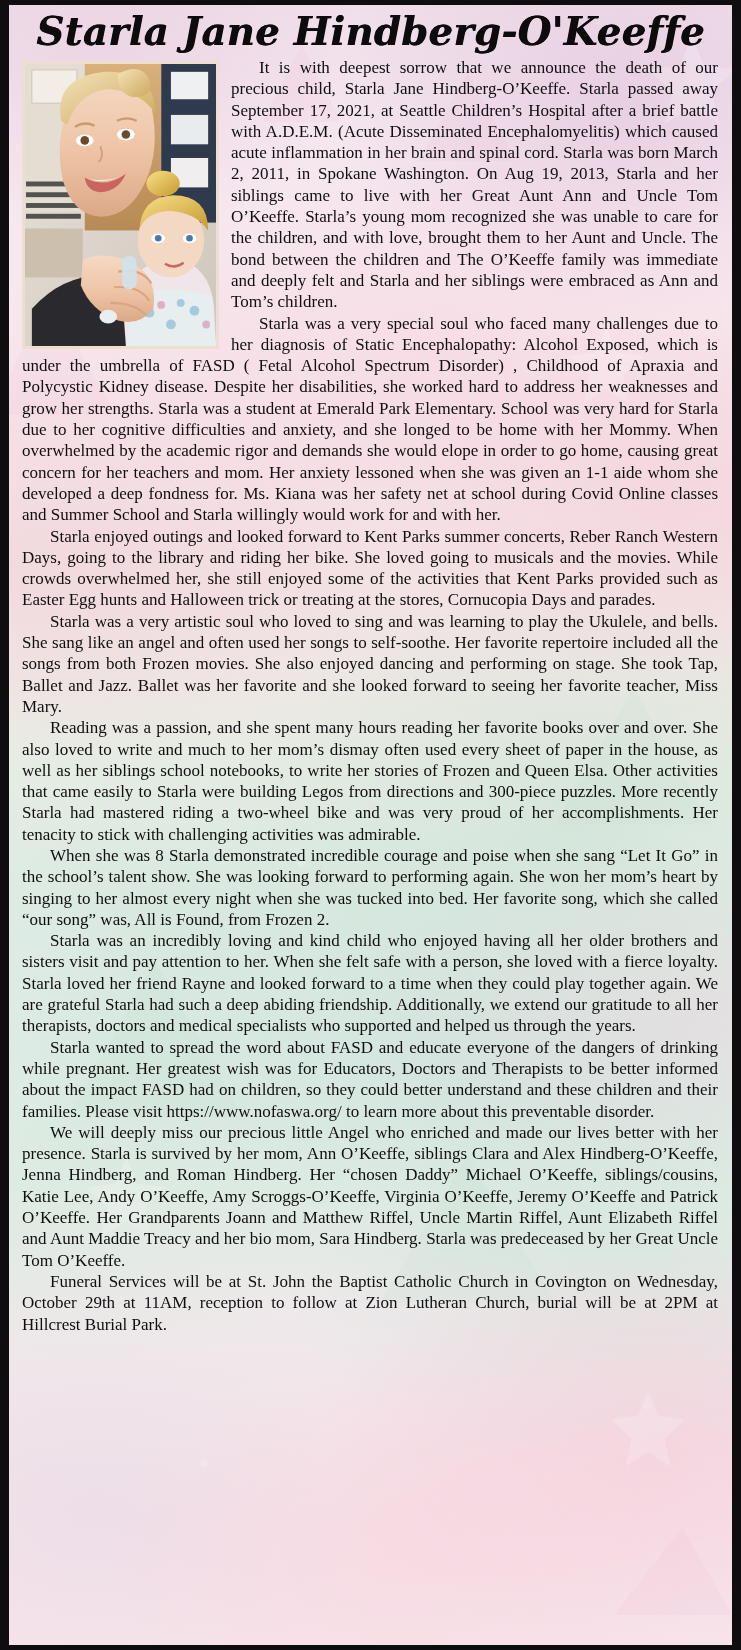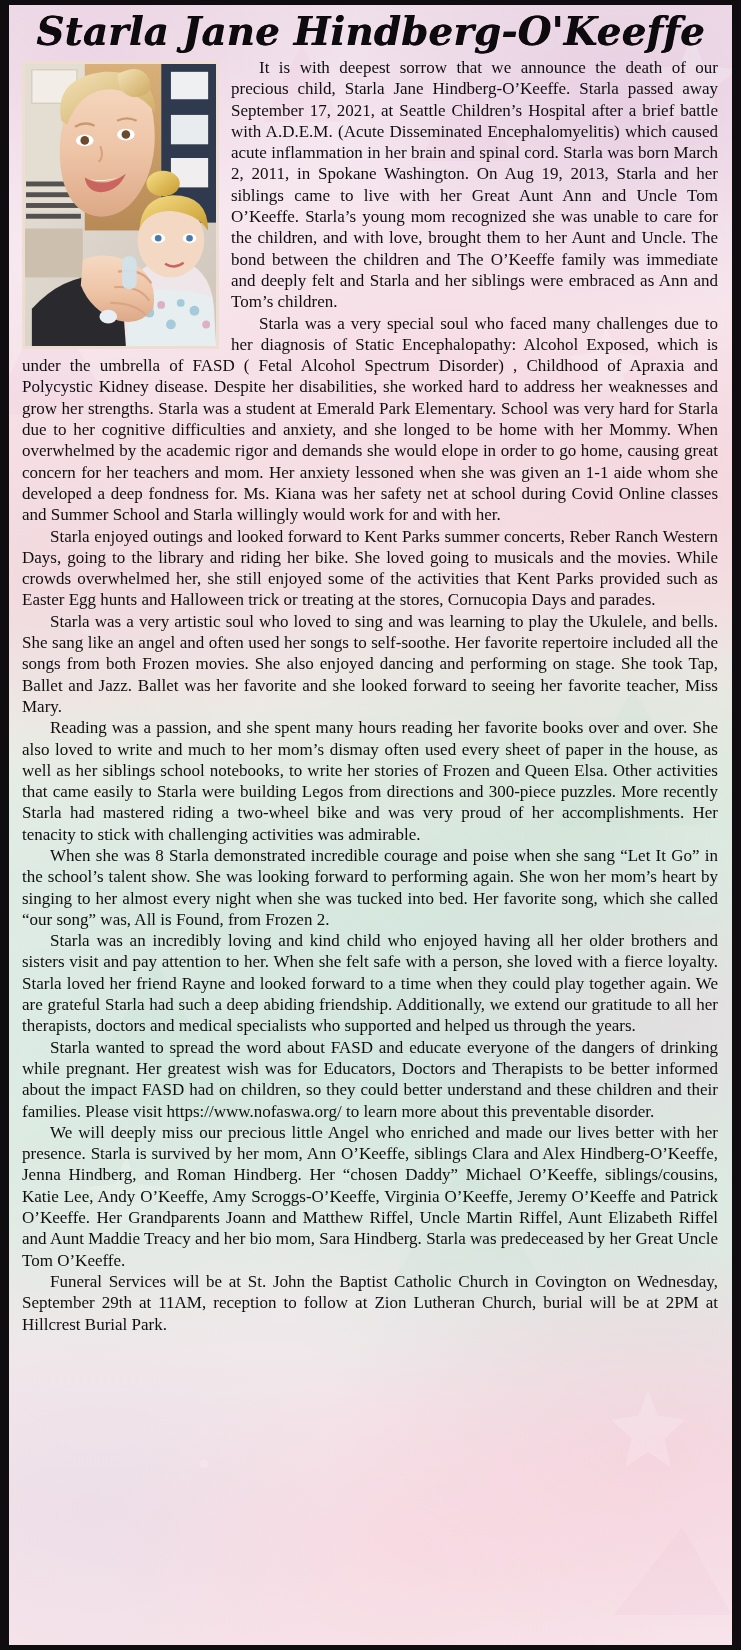--- a/index.html
+++ b/index.html
@@ -260,16 +260,16 @@
 
     <p class="first-para">It is with deepest sorrow that we announce the death of our precious child, Starla Jane Hindberg-O’Keeffe. Starla passed away September 17, 2021, at Seattle Children’s Hospital after a brief battle with A.D.E.M. (Acute Disseminated Encephalomyelitis) which caused acute inflammation in her brain and spinal cord. Starla was born March 2, 2011, in Spokane Washington. On Aug 19, 2013, Starla and her siblings came to live with her Great Aunt Ann and Uncle Tom O’Keeffe. Starla’s young mom recognized she was unable to care for the children, and with love, brought them to her Aunt and Uncle. The bond between the children and The O’Keeffe family was immediate and deeply felt and Starla and her siblings were embraced as Ann and Tom’s children.</p>
     <p>Starla was a very special soul who faced many challenges due to her diagnosis of Static Encephalopathy: Alcohol Exposed, which is under the umbrella of FASD ( Fetal Alcohol Spectrum Disorder) , Childhood of Apraxia and Polycystic Kidney disease. Despite her disabilities, she worked hard to address her weaknesses and grow her strengths. Starla was a student at Emerald Park Elementary. School was very hard for Starla due to her cognitive difficulties and anxiety, and she longed to be home with her Mommy. When overwhelmed by the academic rigor and demands she would elope in order to go home, causing great concern for her teachers and mom. Her anxiety lessoned when she was given an 1-1 aide whom she developed a deep fondness for. Ms. Kiana was her safety net at school during Covid Online classes and Summer School and Starla willingly would work for and with her.</p>
     <p>Starla enjoyed outings and looked forward to Kent Parks summer concerts, Reber Ranch Western Days, going to the library and riding her bike. She loved going to musicals and the movies. While crowds overwhelmed her, she still enjoyed some of the activities that Kent Parks provided such as Easter Egg hunts and Halloween trick or treating at the stores, Cornucopia Days and parades.</p>
     <p>Starla was a very artistic soul who loved to sing and was learning to play the Ukulele, and bells. She sang like an angel and often used her songs to self-soothe. Her favorite repertoire included all the songs from both Frozen movies. She also enjoyed dancing and performing on stage. She took Tap, Ballet and Jazz. Ballet was her favorite and she looked forward to seeing her favorite teacher, Miss Mary.</p>
     <p>Reading was a passion, and she spent many hours reading her favorite books over and over. She also loved to write and much to her mom’s dismay often used every sheet of paper in the house, as well as her siblings school notebooks, to write her stories of Frozen and Queen Elsa. Other activities that came easily to Starla were building Legos from directions and 300-piece puzzles. More recently Starla had mastered riding a two-wheel bike and was very proud of her accomplishments. Her tenacity to stick with challenging activities was admirable.</p>
     <p>When she was 8 Starla demonstrated incredible courage and poise when she sang “Let It Go” in the school’s talent show. She was looking forward to performing again. She won her mom’s heart by singing to her almost every night when she was tucked into bed. Her favorite song, which she called “our song” was, All is Found, from Frozen 2.</p>
     <p>Starla was an incredibly loving and kind child who enjoyed having all her older brothers and sisters visit and pay attention to her. When she felt safe with a person, she loved with a fierce loyalty. Starla loved her friend Rayne and looked forward to a time when they could play together again. We are grateful Starla had such a deep abiding friendship. Additionally, we extend our gratitude to all her therapists, doctors and medical specialists who supported and helped us through the years.</p>
     <p>Starla wanted to spread the word about FASD and educate everyone of the dangers of drinking while pregnant. Her greatest wish was for Educators, Doctors and Therapists to be better informed about the impact FASD had on children, so they could better understand and these children and their families. Please visit https://www.nofaswa.org/ to learn more about this preventable disorder.</p>
     <p>We will deeply miss our precious little Angel who enriched and made our lives better with her presence. Starla is survived by her mom, Ann O’Keeffe, siblings Clara and Alex Hindberg-O’Keeffe, Jenna Hindberg, and Roman Hindberg. Her “chosen Daddy” Michael O’Keeffe, siblings/cousins, Katie Lee, Andy O’Keeffe, Amy Scroggs-O’Keeffe, Virginia O’Keeffe, Jeremy O’Keeffe and Patrick O’Keeffe. Her Grandparents Joann and Matthew Riffel, Uncle Martin Riffel, Aunt Elizabeth Riffel and Aunt Maddie Treacy and her bio mom, Sara Hindberg. Starla was predeceased by her Great Uncle Tom O’Keeffe.</p>
-    <p>Funeral Services will be at St. John the Baptist Catholic Church in Covington on Wednesday, September 29th at 11AM, reception to follow at Zion Lutheran Church, burial will be at 2PM at Hillcrest Burial Park.</p>
+    <p>Funeral Services will be at St. John the Baptist Catholic Church in Covington on Wednesday, October 29th at 11AM, reception to follow at Zion Lutheran Church, burial will be at 2PM at Hillcrest Burial Park.</p>
 
   </div>
 </div>
 
 </body></html>

